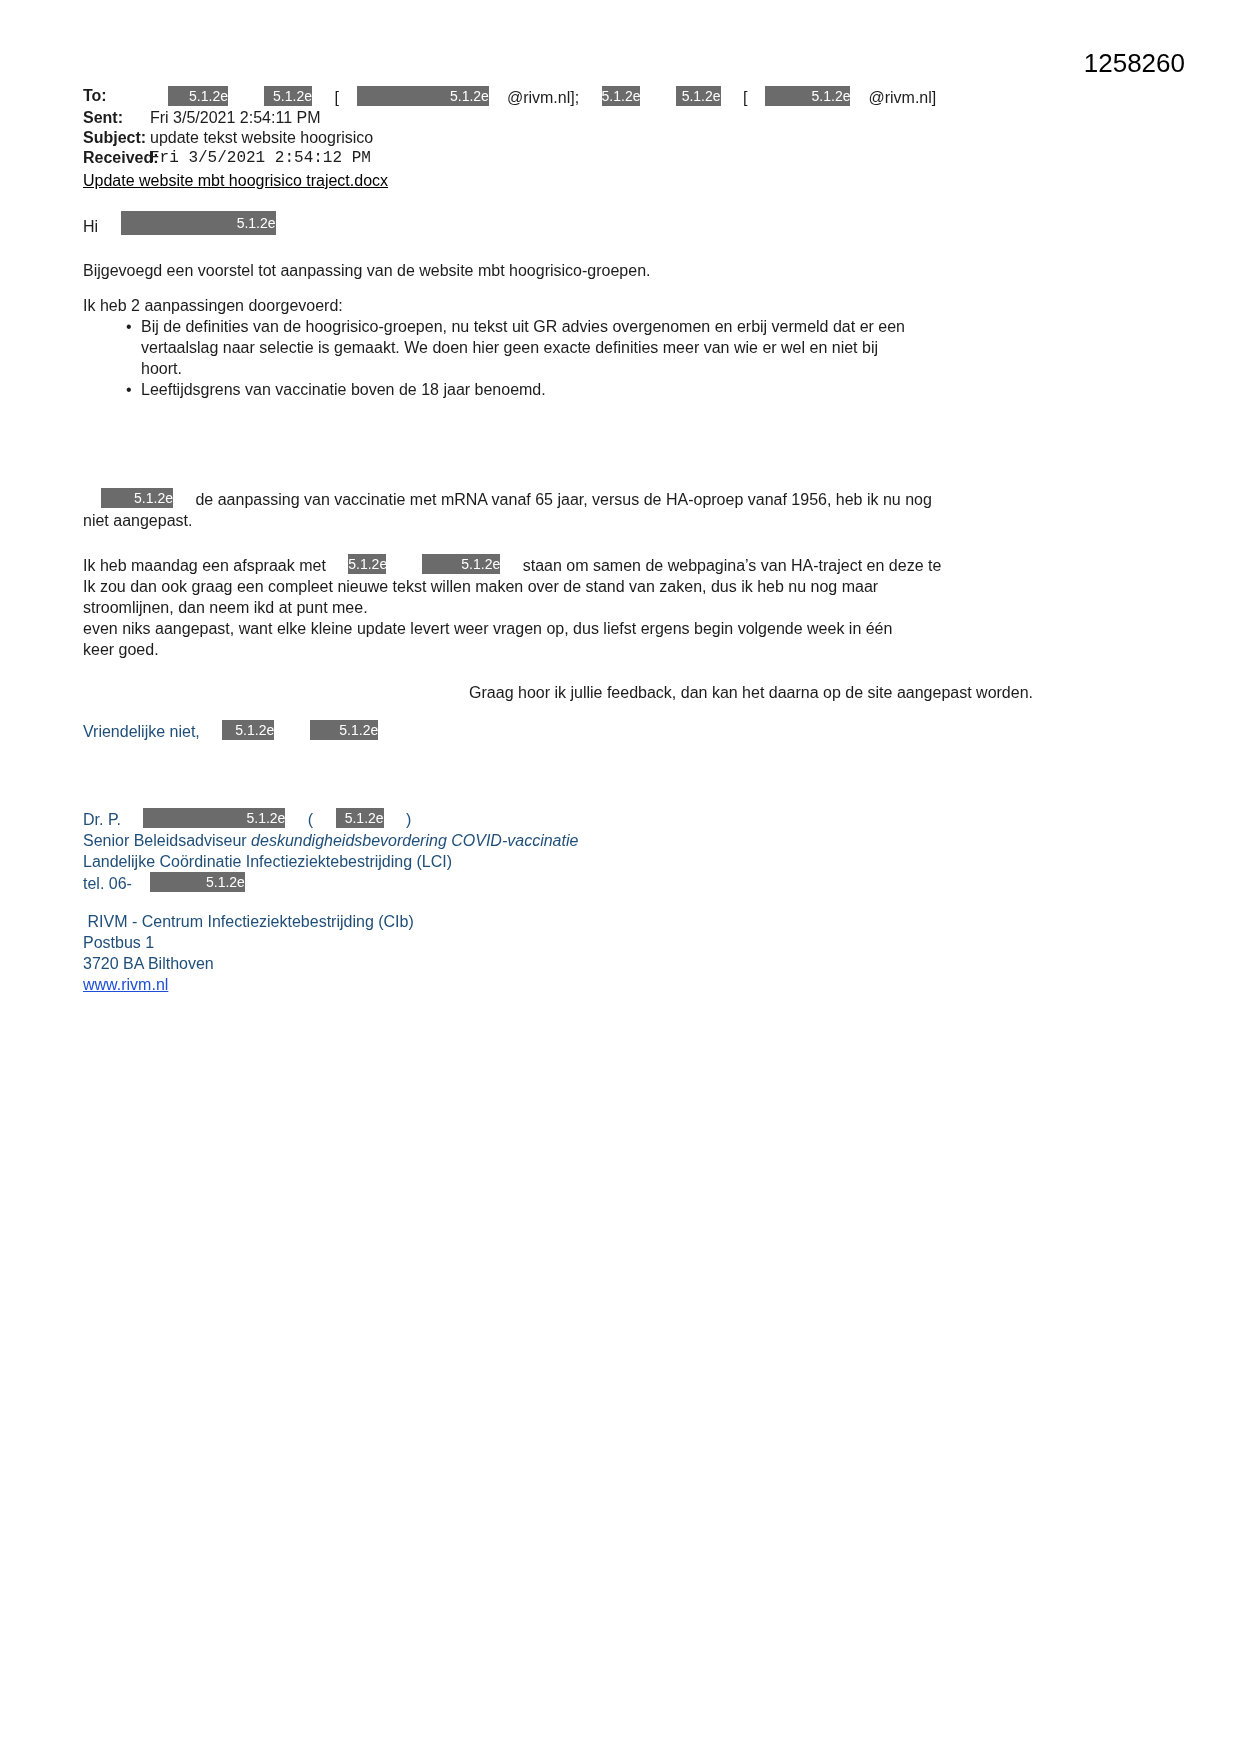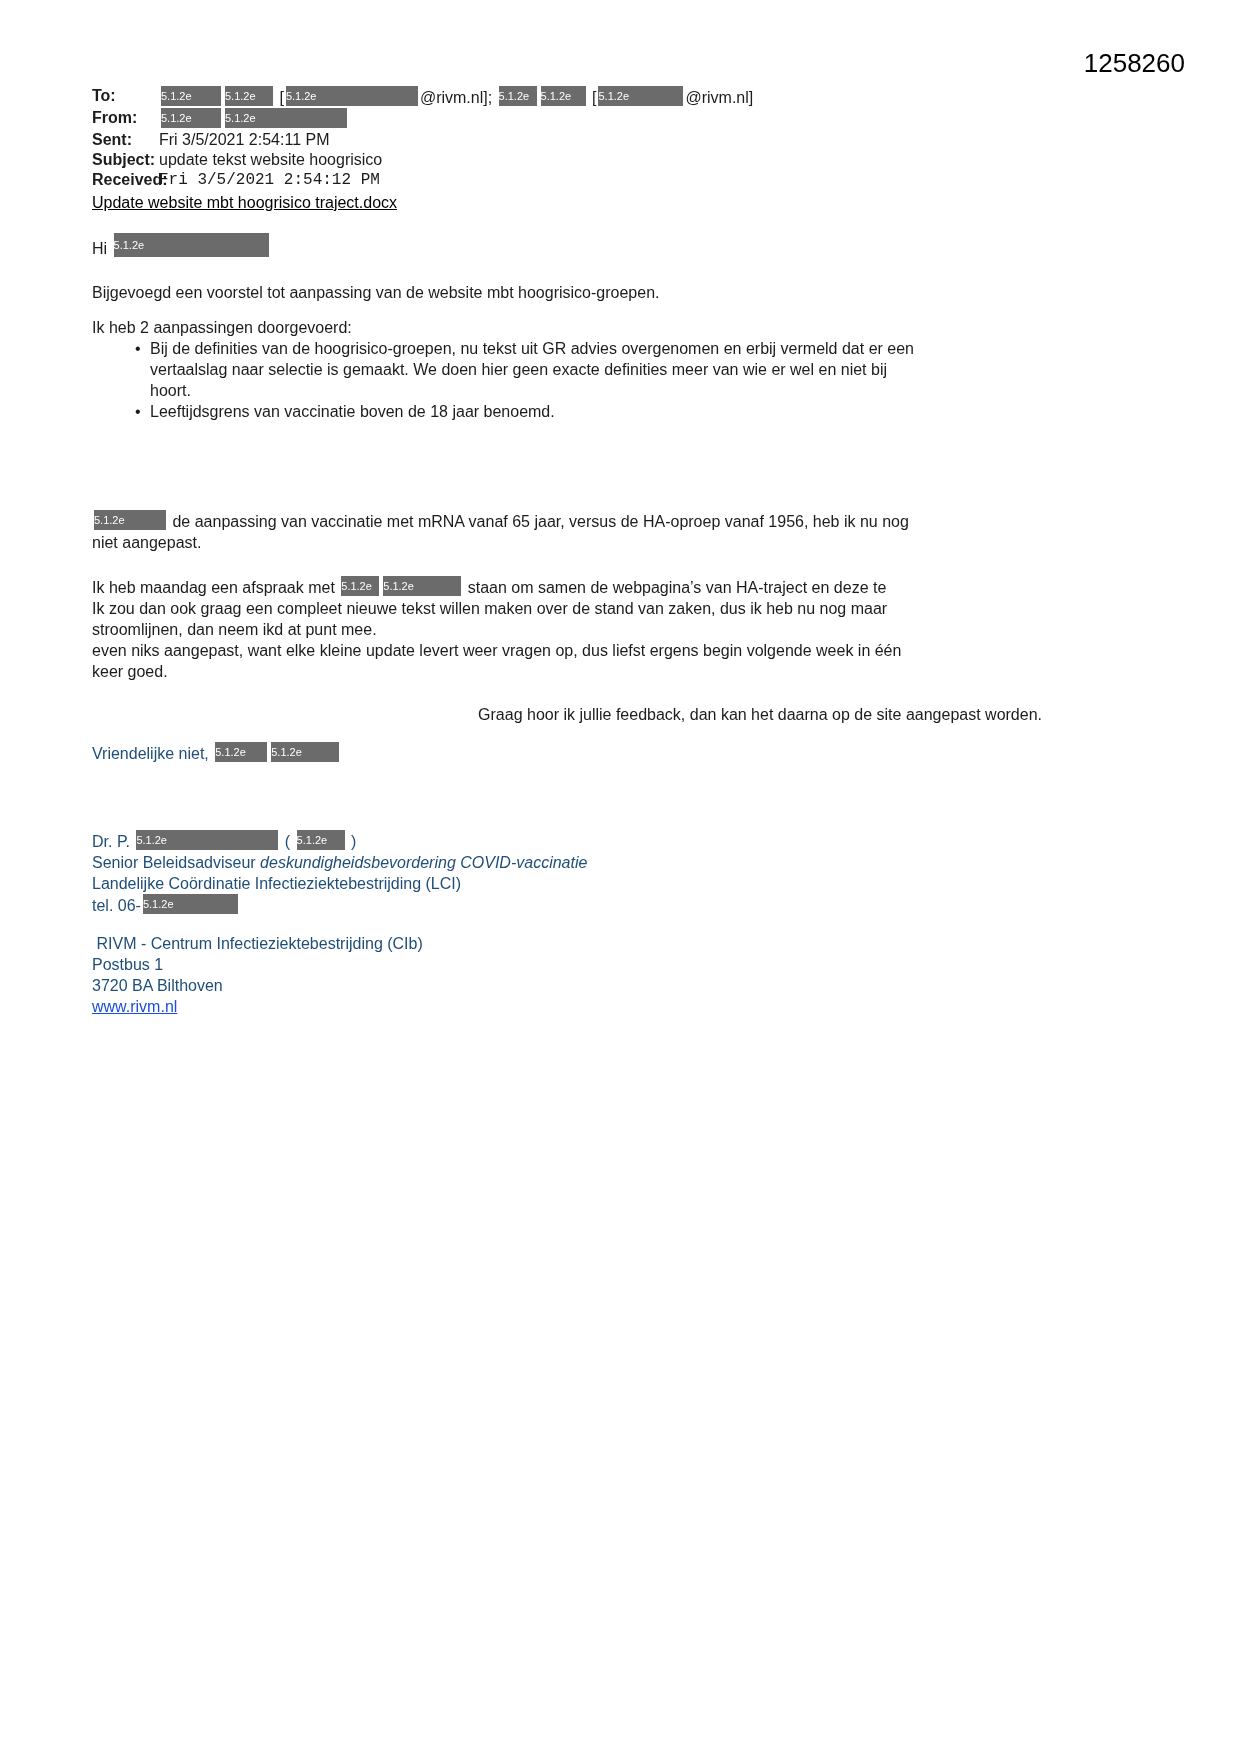--- a/index.html
+++ b/index.html
@@ -8,29 +8,29 @@
     width:1241px;height:1754px;
     background:#ffffff;
     font-family:"Liberation Sans","DejaVu Sans",sans-serif;
     font-size:16px;line-height:21px;color:#1c1c1c;
     overflow:hidden;
   }
   .doc-number{
     position:absolute;top:48px;right:56px;
     font-size:26px;line-height:30px;color:#000;
   }
-  .content{position:absolute;left:92px;top:86px;width:950px;}
+  .content{position:absolute;left:83px;top:86px;width:950px;}
   .hdr-row{display:flex;line-height:20px;min-height:20px;align-items:flex-start;}
   .hdr-label{font-weight:bold;width:67px;flex:none;}
   .hdr-val{white-space:pre-wrap;}
   .hdr-row.received .hdr-val{font-family:Liberation Mono, monospace;}
   .redact{
     display:inline-block;background:#6b6b6b;color:#ffffff;
-    font-size:11px;line-height:20px;height:20px;
-    text-align:left;vertical-align:text-bottom;margin:0 2px;
+    font-size:14px;line-height:20px;height:20px;
+    text-align:right;vertical-align:text-bottom;margin:0 18px;
     overflow:hidden;
   }
   .attachment{
     display:inline-block;margin-top:2px;
     color:#000000;text-decoration:underline;cursor:pointer;
   }
   .line{white-space:pre-wrap;}
   .greeting{margin-top:20px;line-height:26px;}
   .greeting .redact{height:24px;line-height:24px;}
   .p1{margin-top:20px;}
@@ -54,24 +54,20 @@
 <div class="page">
 
   <div class="doc-number">1258260</div>
 
   <div class="content">
 
     <div class="header-block">
       <div class="hdr-row">
         <span class="hdr-label">To:</span>
         <span class="hdr-val"><span class="redact" style="width: 60px;">5.1.2e</span><span class="redact" style="width: 48px;">5.1.2e</span><span> [</span><span class="redact" style="width: 132px;">5.1.2e</span><span>@rivm.nl]; </span><span class="redact" style="width: 38px;">5.1.2e</span><span class="redact" style="width: 45px;">5.1.2e</span><span> [</span><span class="redact" style="width: 85px;">5.1.2e</span><span>@rivm.nl]</span></span>
-      </div>
-      <div class="hdr-row">
-        <span class="hdr-label">From:</span>
-        <span class="hdr-val"><span class="redact" style="width: 60px;">5.1.2e</span><span class="redact" style="width: 122px;">5.1.2e</span></span>
       </div>
       <div class="hdr-row">
         <span class="hdr-label">Sent:</span>
         <span class="hdr-val"><span>Fri 3/5/2021 2:54:11 PM</span></span>
       </div>
       <div class="hdr-row">
         <span class="hdr-label">Subject:</span>
         <span class="hdr-val"><span>update tekst website hoogrisico</span></span>
       </div>
       <div class="hdr-row received">

